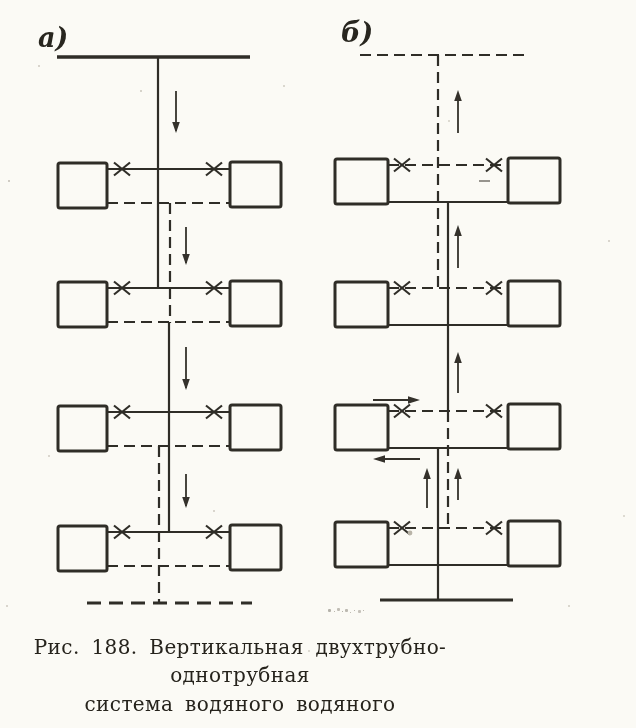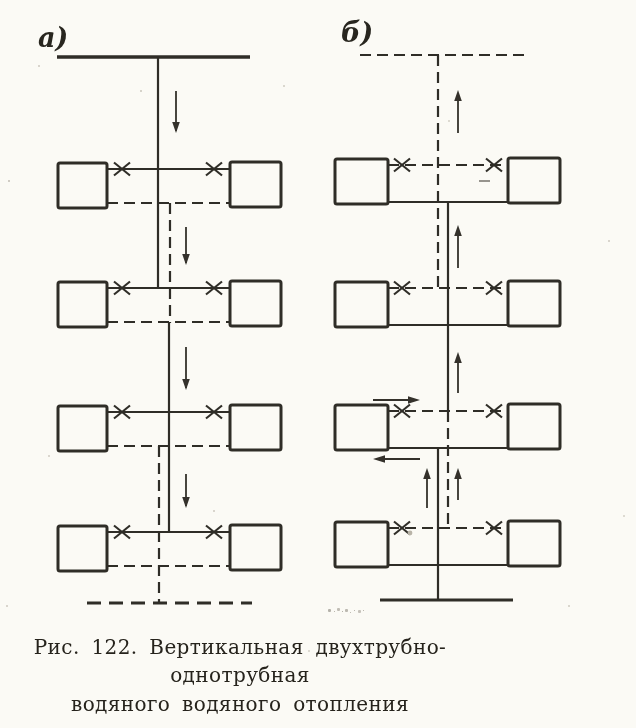--- a/index.html
+++ b/index.html
@@ -176,17 +176,17 @@
       </g>
 
       <line class="artifact" x1="479" y1="181" x2="490" y2="181"></line>
       <circle cx="410" cy="533" r="2.4" fill="#b9b4a8"></circle>
     </g>
   </svg>
 
   <div class="smudge"></div>
 
   <div class="caption">
-    <div>Рис. 122. Вертикальная двухтрубно-однотрубная</div>
-    <div>водяного водяного отопления</div>
+    <div>Рис. 188. Вертикальная двухтрубно-однотрубная</div>
+    <div>система водяного водяного</div>
   </div>
 
 </div>
 
 </body></html>

